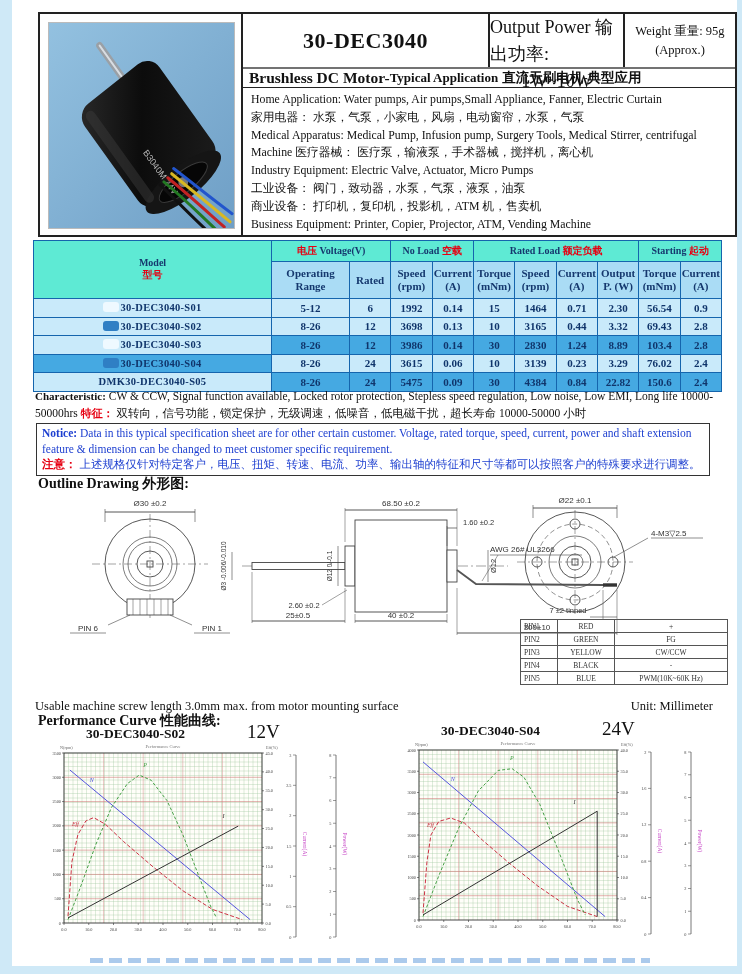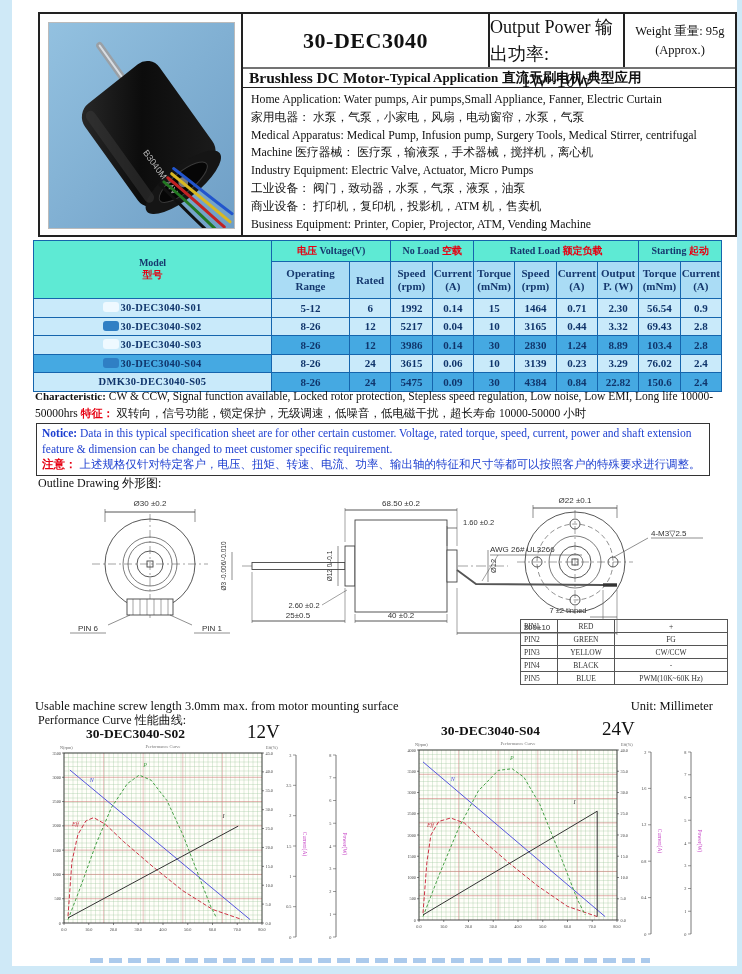--- a/index.html
+++ b/index.html
@@ -48,21 +48,21 @@
   .patch-w{background:#eef9ff;} .patch-d{background:#2f7fc4;}
 
   
   .charac{position:absolute;left:35px;top:388px;width:678px;font-size:11.5px;line-height:16.5px;}
   .charac b{font-size:11px;}
   .notice{position:absolute;left:36px;top:423px;width:674px;border:1.2px solid #333;
           padding:2px 5px;box-sizing:border-box;font-size:11.5px;line-height:15.5px;color:#1d3fd0;}
   .notice .nb{font-weight:bold;}
   .notice .zh-red{color:#e60012;font-weight:bold;}
 
-  .sec-head{position:absolute;font-weight:normal;font-size:12px;}
+  .sec-head{position:absolute;font-weight:bold;font-size:14px;}
 
   
   .drawing{position:absolute;left:20px;top:492px;width:710px;height:206px;}
   .drawing svg{position:absolute;left:0;top:0;}
   .pin-table{position:absolute;left:500px;top:127px;width:208px;border-collapse:collapse;
              font-family:Liberation Serif, serif;font-size:7.5px;color:#333;}
   .pin-table td{border:1px solid #555;height:12px;padding:0 3px;}
   .pin-table td:first-child{width:30px;} .pin-table td:nth-child(2){width:50px;text-align:center;}
   .pin-table td:nth-child(3){text-align:center;}
 
@@ -232,22 +232,22 @@
             <td>1464</td>
             <td>0.71</td>
             <td>2.30</td>
             <td>56.54</td>
             <td>0.9</td>
       </tr>
       <tr class="row-pale">
         <td class="mcell"><span class="patch patch-d"></span><span>30-DEC3040-S02</span></td>
         <td>8-26</td>
             <td>12</td>
-            <td>5217</td>
-            <td>0.04</td>
+            <td>3698</td>
+            <td>0.13</td>
             <td>10</td>
             <td>3165</td>
             <td>0.44</td>
             <td>3.32</td>
             <td>69.43</td>
             <td>2.8</td>
       </tr>
       <tr class="row-med">
         <td class="mcell"><span class="patch patch-w"></span><span>30-DEC3040-S03</span></td>
         <td>8-26</td>

